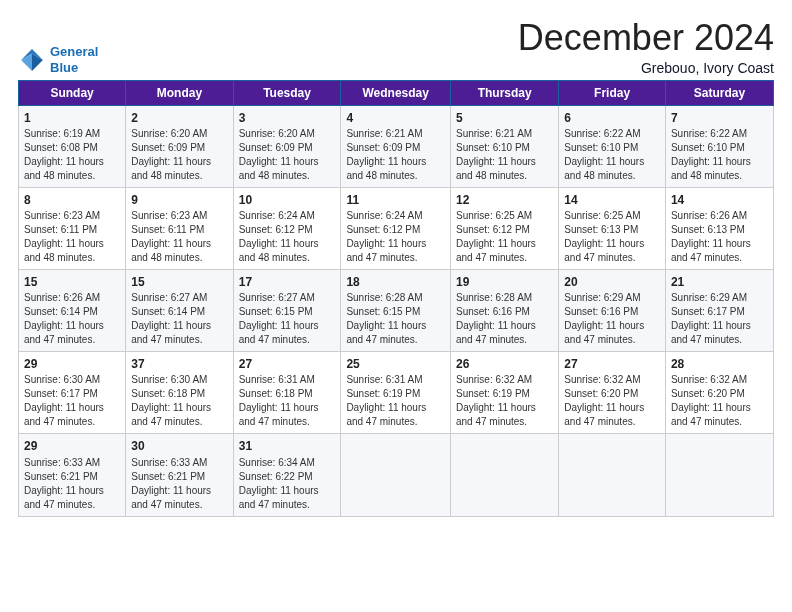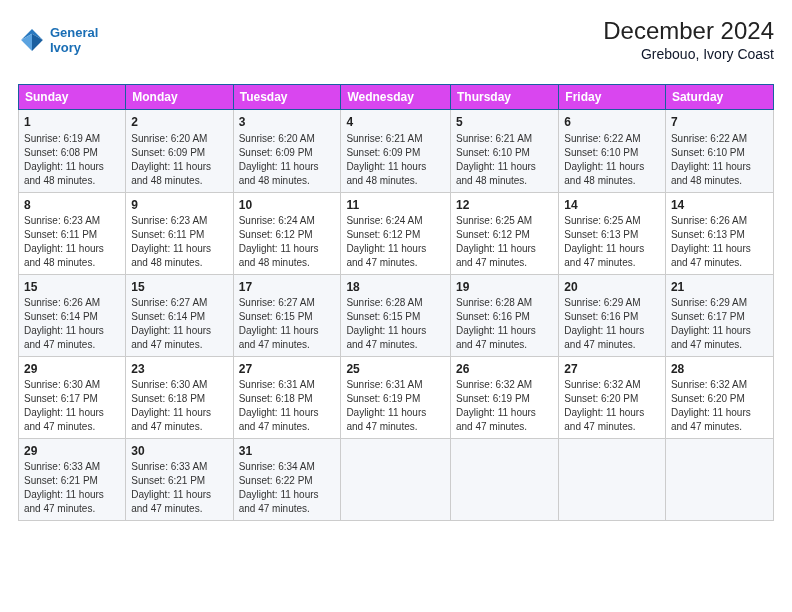--- a/index.html
+++ b/index.html
@@ -12,22 +12,22 @@
     }
     .page {
       width: 792px;
       height: 612px;
       padding: 18px 18px 10px 18px;
       background: #fff;
     }
     .header {
       display: flex;
       justify-content: space-between;
-      align-items: center;
-      margin-bottom: 22px;
+      align-items: flex-end;
+      margin-bottom: 4px;
       gap: 8px;
     }
     .logo {
       display: flex;
       align-items: center;
       gap: 4px;
     }
     .logo-text {
       font-size: 13px;
       font-weight: bold;
@@ -38,42 +38,42 @@
       color: #1a6eb5;
     }
     .logo-icon {
       width: 28px;
       height: 28px;
     }
     .title-block {
       text-align: right;
     }
     .main-title {
-      font-size: 24px;
+      font-size: 36px;
       font-weight: normal;
       color: #222;
       line-height: 1.1;
     }
     .subtitle {
       font-size: 14px;
       color: #0f172a;
       margin-top: 2px;
     }
     .calendar {
       width: 100%;
       border-collapse: collapse;
       font-size: 10px;
     }
     .calendar thead tr th {
-      background: #d946ef;
+      background: #4c1d95;
       color: #fff;
       font-size: 12px;
       font-weight: bold;
       padding: 5px 6px;
-      text-align: left;
+      text-align: center;
       border: 1px solid #1a5fa0;
     }
     .calendar tbody tr td {
       border: 1px solid #ccc;
       vertical-align: top;
       padding: 4px 5px;
       width: 113px;
       min-height: 70px;
       height: 80px;
       background: #fff;
@@ -109,21 +109,21 @@
 <div class="page">
   <div class="header">
     <div class="logo">
       <svg class="logo-icon" viewBox="0 0 36 36" width="36" height="36">
         <polygon points="18,4 32,18 18,10 4,18" fill="#2979c0"></polygon>
         <polygon points="18,10 32,18 18,32" fill="#1a5fa0"></polygon>
         <polygon points="4,18 18,10 18,32" fill="#5ba3e0"></polygon>
       </svg>
       <div class="logo-text">
         <div><span>General</span></div>
-        <div><span>Ivory</span></div>
+        <div><span>Blue</span></div>
       </div>
     </div>
     <div class="title-block">
       <div class="main-title">December 2024</div>
       <div class="subtitle">Grebouo, Ivory Coast</div>
     </div>
   </div>
 
   <table class="calendar">
     <thead>
@@ -293,21 +293,21 @@
         </tr>
         <tr>
           <td>
             <span class="day-num">29</span>
             <div class="day-info" style="white-space: pre-line;">Sunrise: 6:30 AM
 Sunset: 6:17 PM
 Daylight: 11 hours
 and 47 minutes.</div>
           </td>
           <td>
-            <span class="day-num">23</span>
+            <span class="day-num">37</span>
             <div class="day-info" style="white-space: pre-line;">Sunrise: 6:30 AM
 Sunset: 6:18 PM
 Daylight: 11 hours
 and 47 minutes.</div>
           </td>
           <td>
             <span class="day-num">27</span>
             <div class="day-info" style="white-space: pre-line;">Sunrise: 6:31 AM
 Sunset: 6:18 PM
 Daylight: 11 hours

